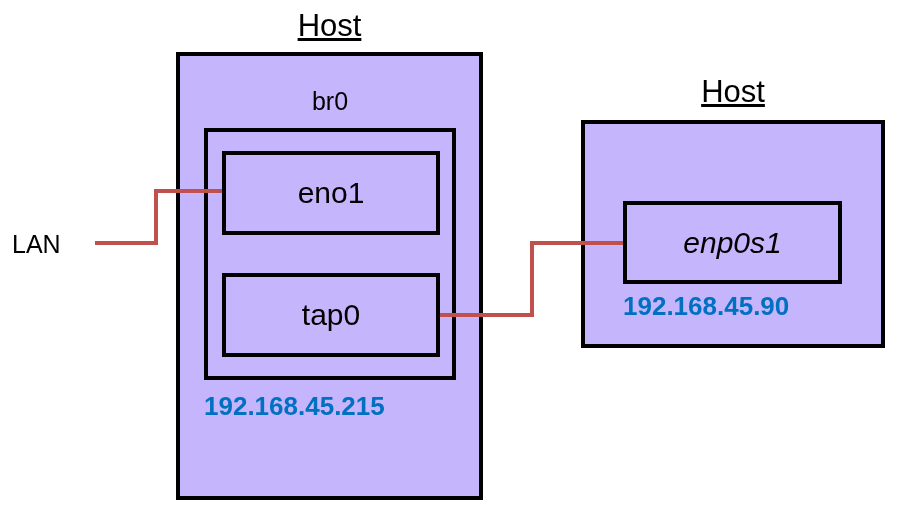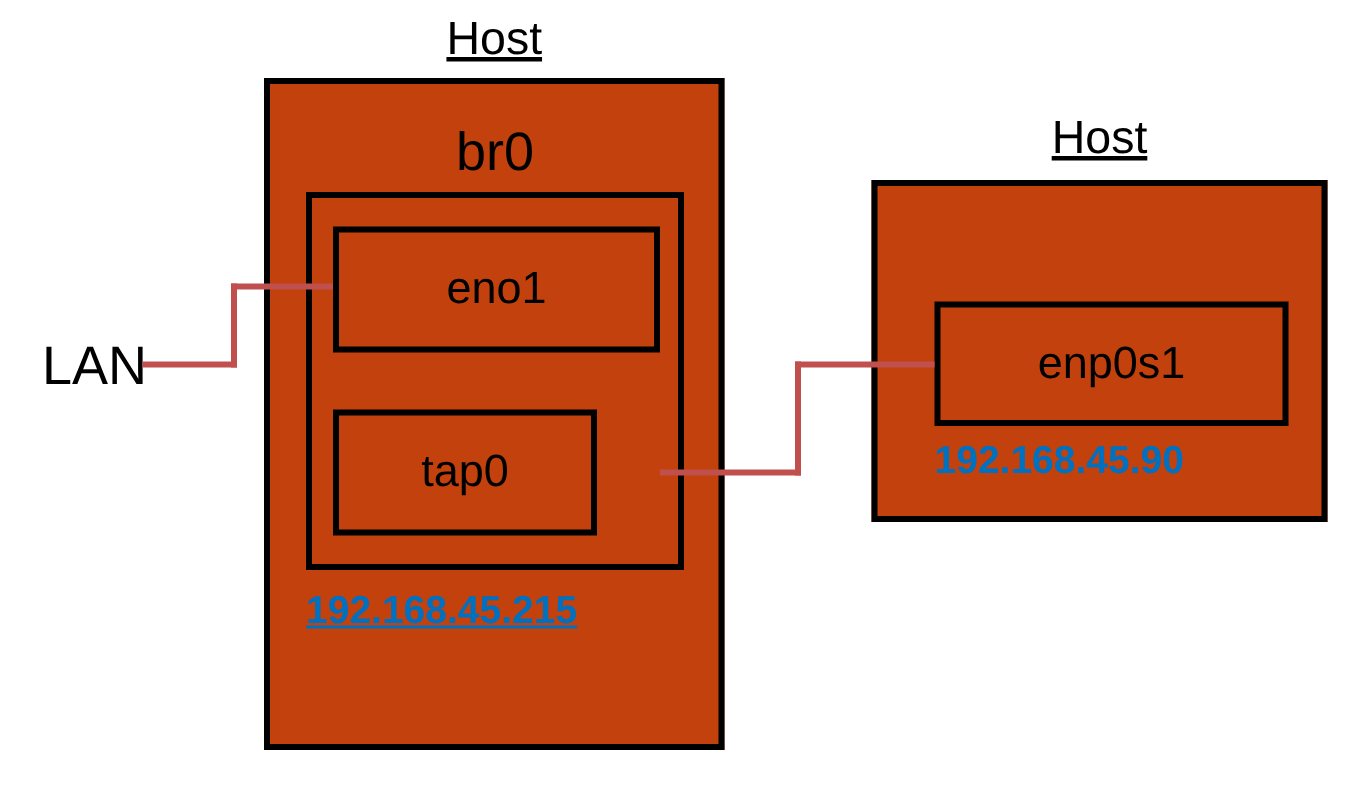--- a/index.html
+++ b/index.html
@@ -12,31 +12,31 @@
     position: relative;
     width: 907px;
     height: 526px;
     background: #ffffff;
     overflow: hidden;
   }
   .box {
     position: absolute;
     box-sizing: border-box;
     border: 4px solid var(--box-border, #000000);
-    background: #c2410c;
+    background: #c4b5fd;
   }
   .iface-box {
     display: flex;
     align-items: center;
     justify-content: center;
   }
   .label {
     position: absolute;
     color: #000000;
-    font-size: 36px;
+    font-size: 25px;
     line-height: 36px;
     text-align: center;
     white-space: nowrap;
   }
   .title { font-size: 31px; text-decoration: underline; }
   .iface-label {
     color: #000000;
     font-size: 30px;
     white-space: nowrap;
   }
@@ -63,37 +63,37 @@
   <div class="box" style="left:176px; top:52px; width:307px; height:448px;"></div>
 
   <div class="label" style="left:204px; top:83px; width:252px;">br0</div>
 
   <div class="box" style="left:204px; top:128px; width:252px; height:252px;"></div>
 
   <div class="box iface-box" style="left:222px; top:151px; width:218px; height:84px;">
     <span class="iface-label">eno1</span>
   </div>
 
-  <div class="box iface-box" style="left:222px; top:273px; width:176px; height:84px;">
+  <div class="box iface-box" style="left:222px; top:273px; width:218px; height:84px;">
     <span class="iface-label">tap0</span>
   </div>
 
-  <div class="ip" style="left:204px; top:392px; width:252px;text-decoration:underline;">192.168.45.215</div>
+  <div class="ip" style="left:204px; top:392px; width:252px;">192.168.45.215</div>
 
   <div class="label title" style="left:581px; top:74px; width:304px;">Host</div>
 
   <div class="box" style="left:581px; top:120px; width:304px; height:228px;"></div>
 
-  <div class="box iface-box" style="left:623px; top:201px; width:236px; height:83px;">
+  <div class="box iface-box" style="left:623px; top:201px; width:219px; height:83px;font-style:italic;">
     <span class="iface-label">enp0s1</span>
   </div>
 
   <div class="ip" style="left:623px; top:292px; width:219px;">192.168.45.90</div>
 
-  <div class="label" style="left:20px; top:226px; width:74px; text-align:right; padding-left:4px;">LAN</div>
+  <div class="label" style="left:8px; top:226px; width:74px; text-align:left; padding-left:4px;">LAN</div>
 
   <div>
     <div class="wire" style="left:95px;  top:241px; width:63px; height:4px;"></div>
     <div class="wire" style="left:154px; top:189px; width:4px;  height:56px;"></div>
     <div class="wire" style="left:154px; top:189px; width:68px; height:4px;"></div>
   </div>
 
   <div>
     <div class="wire" style="left:440px; top:313px; width:94px; height:4px;"></div>
     <div class="wire" style="left:530px; top:241px; width:4px;  height:76px;"></div>

